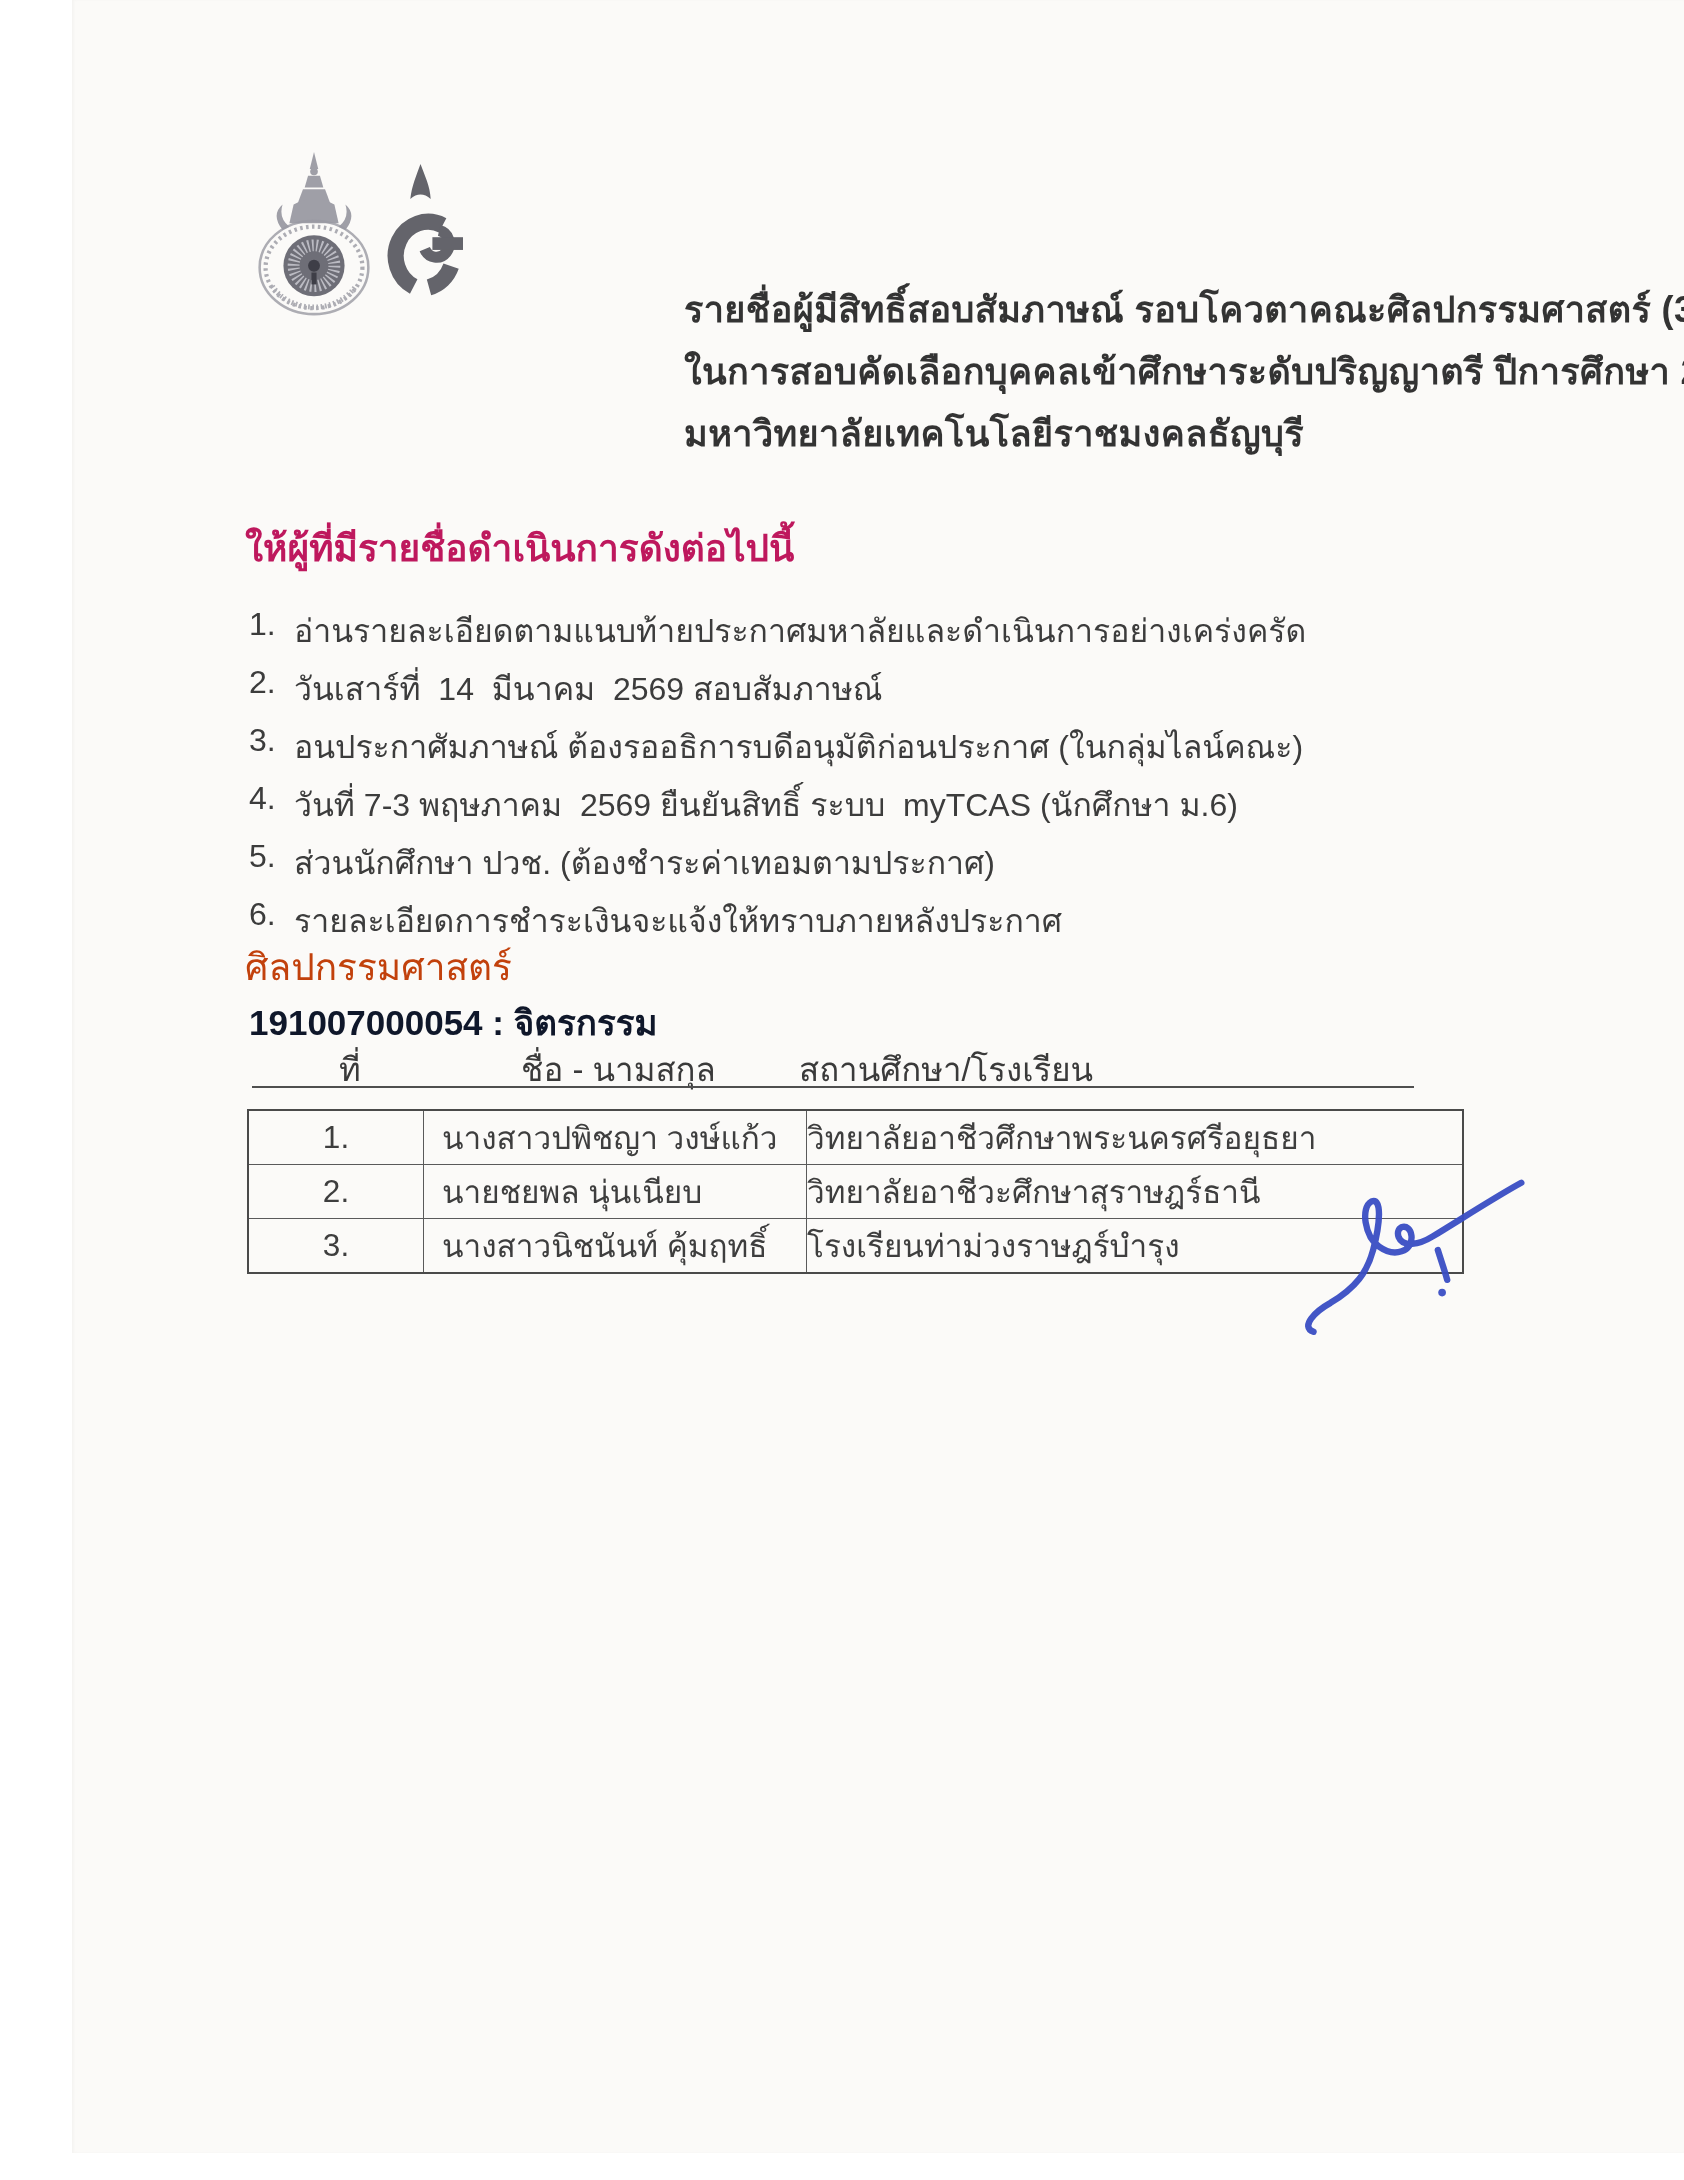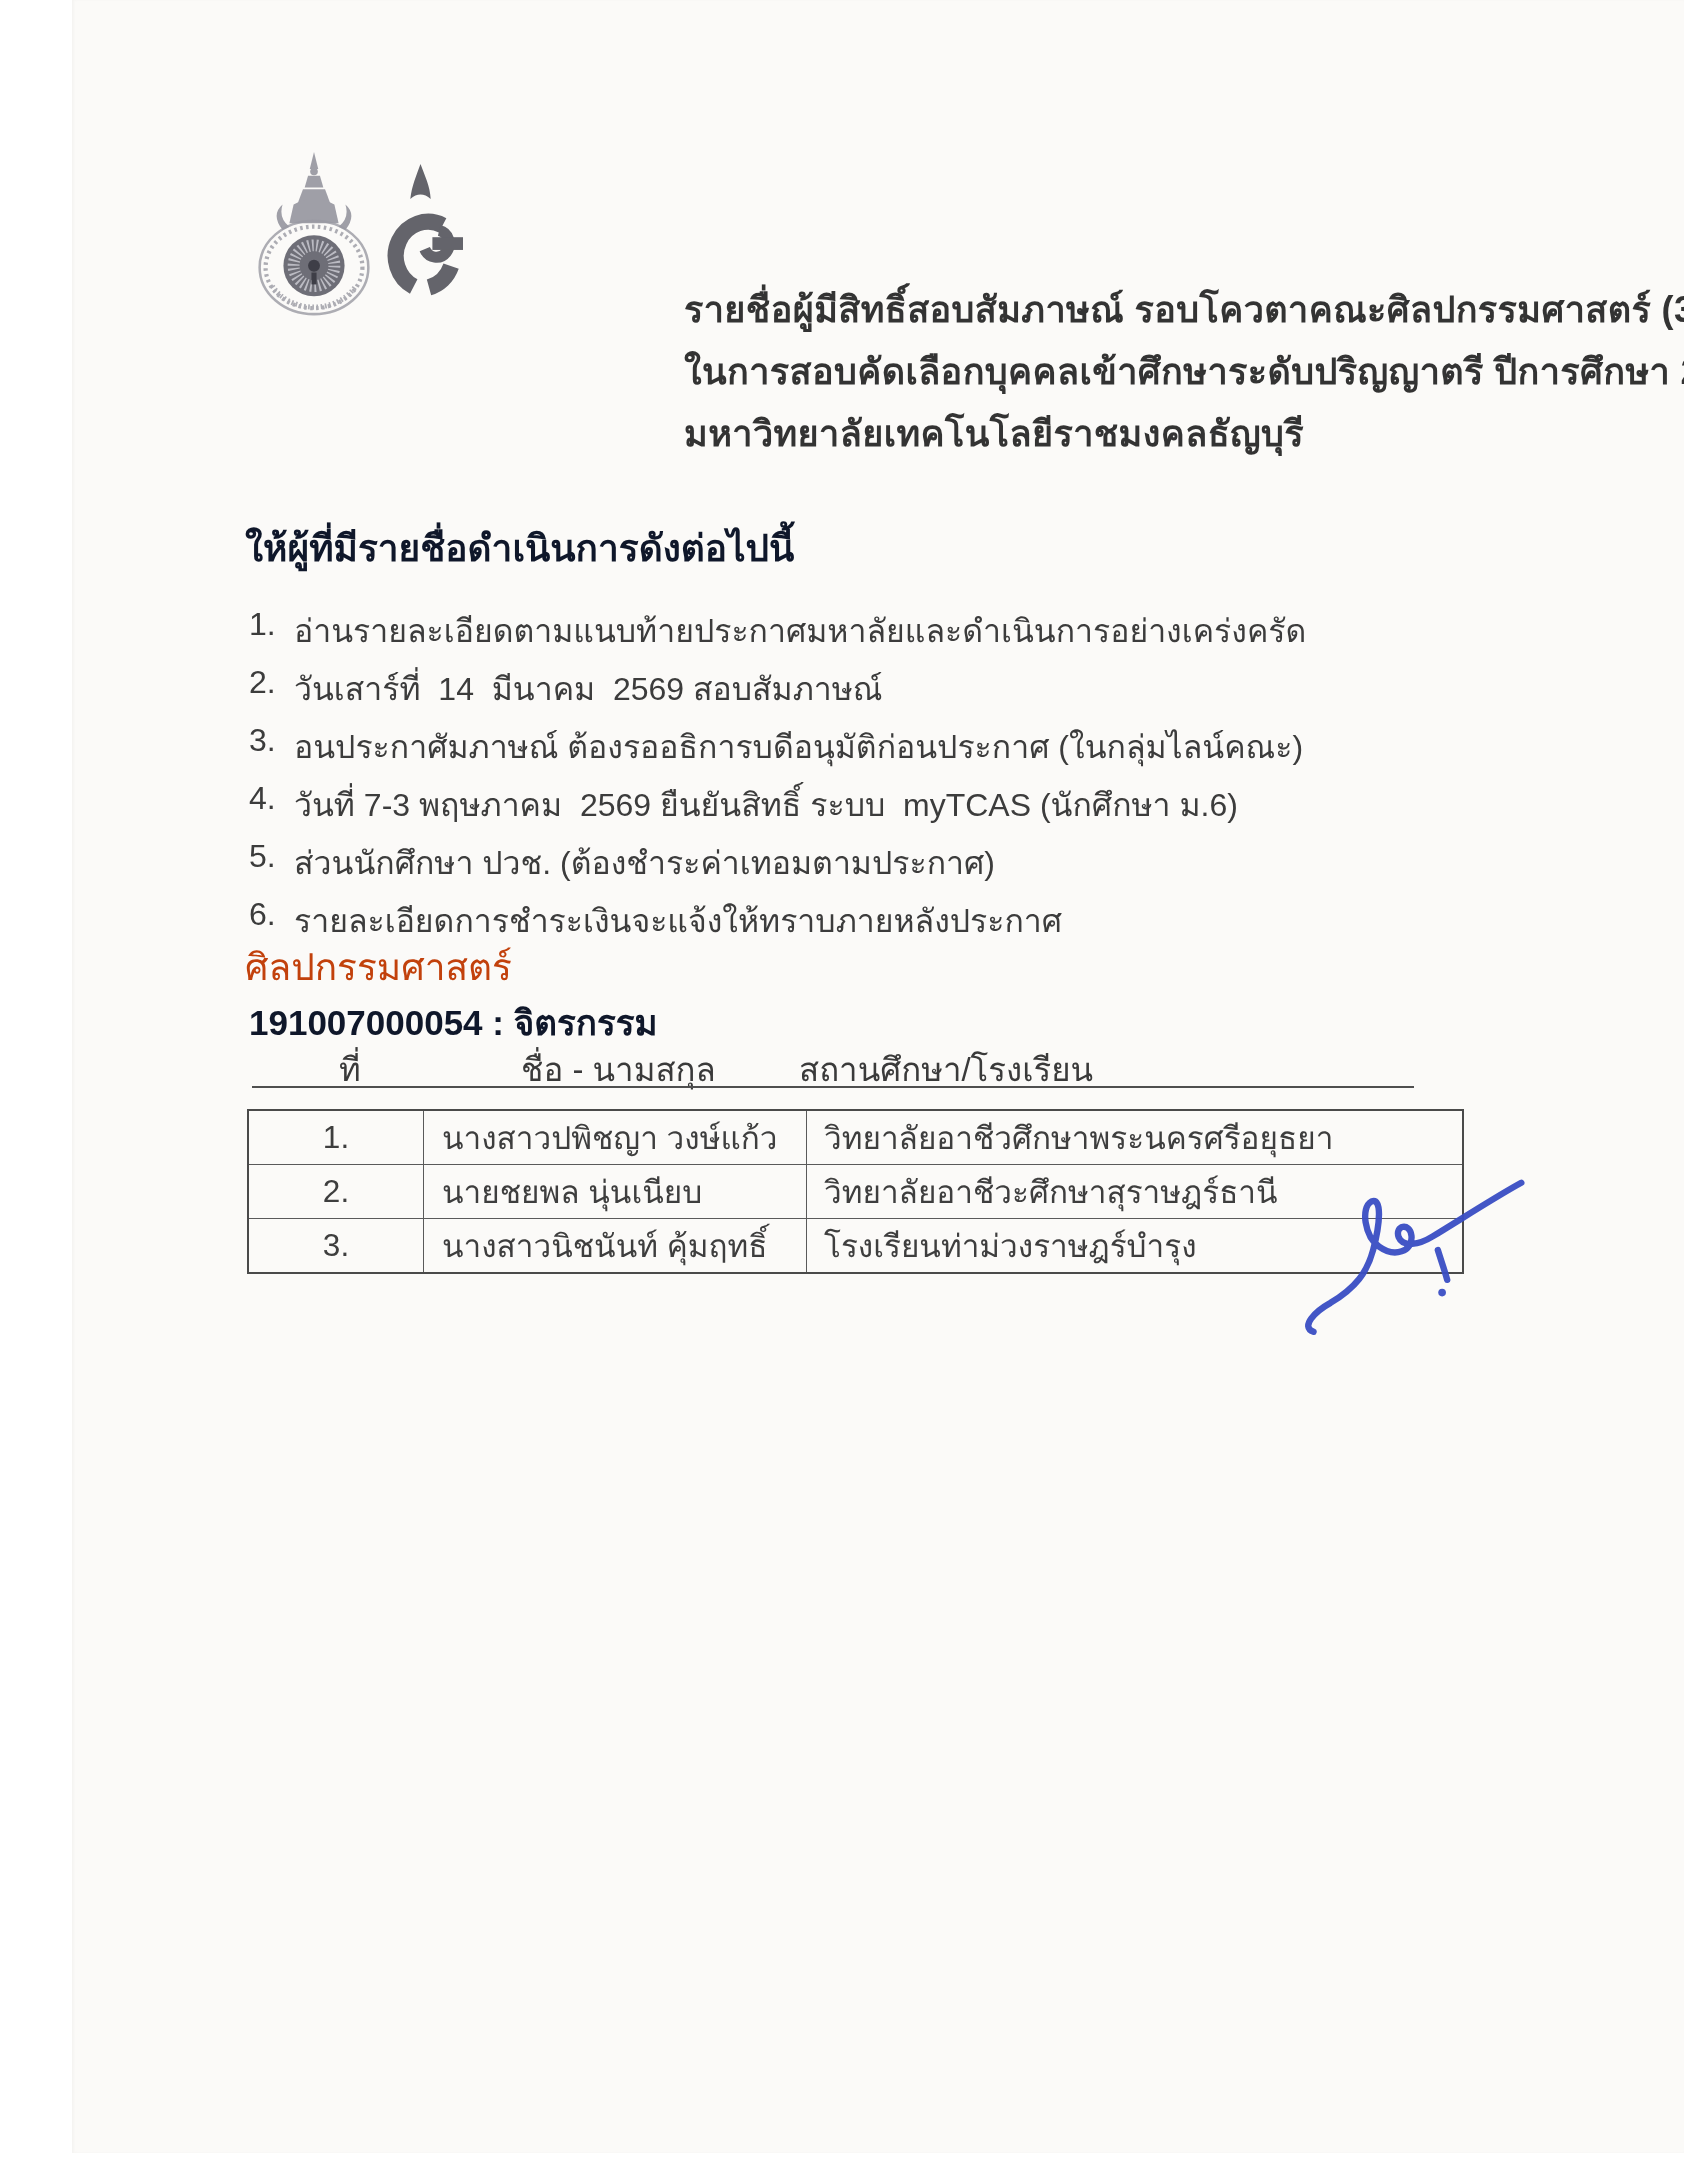--- a/index.html
+++ b/index.html
@@ -21,21 +21,21 @@
   .mark { position:absolute; left:378px; top:162px; width:85px; height:147px; }
 
   .title-block { position:absolute; left:684px; top:279px; }
   .title-line {
     font-size:36px; font-weight:700; color:#333333;
     line-height:62px; white-space:pre; letter-spacing:0.4px;
   }
 
   .section-heading {
     position:absolute; left:245px; top:518px;
-    font-size:37px; font-weight:700; color:#0f172a; white-space:pre;
+    font-size:37px; font-weight:700; color:#be185d; white-space:pre;
   }
 
   .instr-list { position:absolute; left:249px; top:595px; width:1193px; }
   .instr-item { display:flex; height:58px; align-items:center; }
   .instr-no {
     width:45px; font-size:32px; color:#3c3c3c; flex:0 0 auto;
   }
   .instr-text {
     font-size:32px; color:#3c3c3c; white-space:pre;margin-top:12px;
   }
@@ -69,21 +69,21 @@
   .cell {
     height:53px; display:flex; align-items:center;
     font-size:31.5px; color:#3e3e3e;
     border-top:1.7px solid #5a5a5a;
     border-left:1.7px solid #5a5a5a;
     white-space:pre; overflow:visible;
   }
   .cell.r0 { border-top:none; }
   .cell.c0 { border-left:none; justify-content:center; }
   .cell.c1 { padding-left:18px; }
-  .cell.c2 { padding-left:17px; }
+  .cell.c2 { padding-left:0; }
 
   .signature { position:absolute; left:1282px; top:1158px; width:264px; height:196px; z-index:5; }
 </style>
 </head>
 <body>
 
 <div class="page">
   <div class="scan-bg"></div>
 
   <svg class="seal" viewBox="0 0 146 202">

